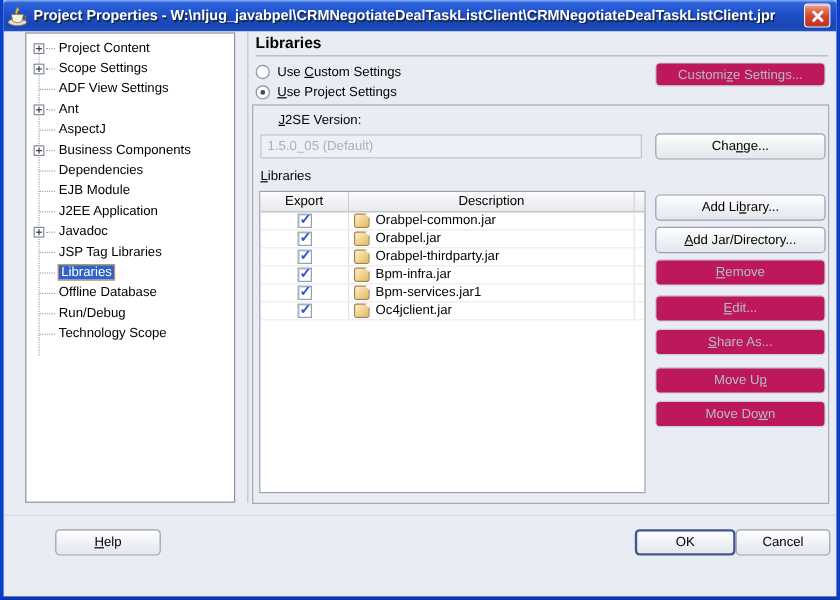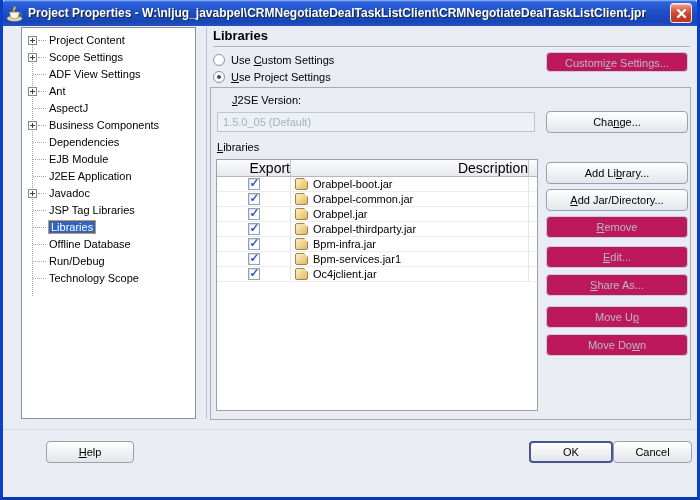--- a/index.html
+++ b/index.html
@@ -78,21 +78,21 @@
     border:1px solid #C0C5CF; background:#EDF0F6; color:#A9B0BE;
     font-size:11px; line-height:18px; padding-left:5px;
   }
   
   .lib-table {
     position:absolute; left:213px; top:159px; width:322px; height:252px;
     background:#FFFFFF; border:1px solid #9BA1AB; overflow:hidden;
   }
   .thead { display:flex; height:17px; }
   .th {
-    font-size:14px; color:#000; text-align:right; line-height:16px;
+    font-size:11px; color:#000; text-align:center; line-height:16px;
     background:linear-gradient(180deg,#FCFCFD,#E7E9ED);
     border-right:1px solid #C4C8CE; border-bottom:1px solid #B3B8C0;
   }
   .th.export { width:74px; }
   .th.desc { width:238px; }
   .th.filler { flex:1; border-right:none; }
   .trow { display:flex; height:15px; border-bottom:1px solid #ECECF0; }
   .tcell.export { width:74px; border-right:1px solid #E2E4E8; display:flex; align-items:center; justify-content:center; }
   .tcell.desc { width:238px; border-right:1px solid #E2E4E8; display:flex; align-items:center; padding-left:4px; font-size:11px; white-space:nowrap; }
   .cb {
@@ -193,29 +193,20 @@
       <div class="th export">Export</div>
       <div class="th desc">Description</div>
       <div class="th filler"></div>
     </div>
     <div class="trow">
       <div class="tcell export">
           <span class="cb checked"></span>
         </div>
       <div class="tcell desc">
           <span class="jar"></span>
-          <span>Orabpel-boot.jar</span>
-        </div>
-    </div>
-    <div class="trow">
-      <div class="tcell export">
-          <span class="cb checked"></span>
-        </div>
-      <div class="tcell desc">
-          <span class="jar"></span>
           <span>Orabpel-common.jar</span>
         </div>
     </div>
     <div class="trow">
       <div class="tcell export">
           <span class="cb checked"></span>
         </div>
       <div class="tcell desc">
           <span class="jar"></span>
           <span>Orabpel.jar</span>

